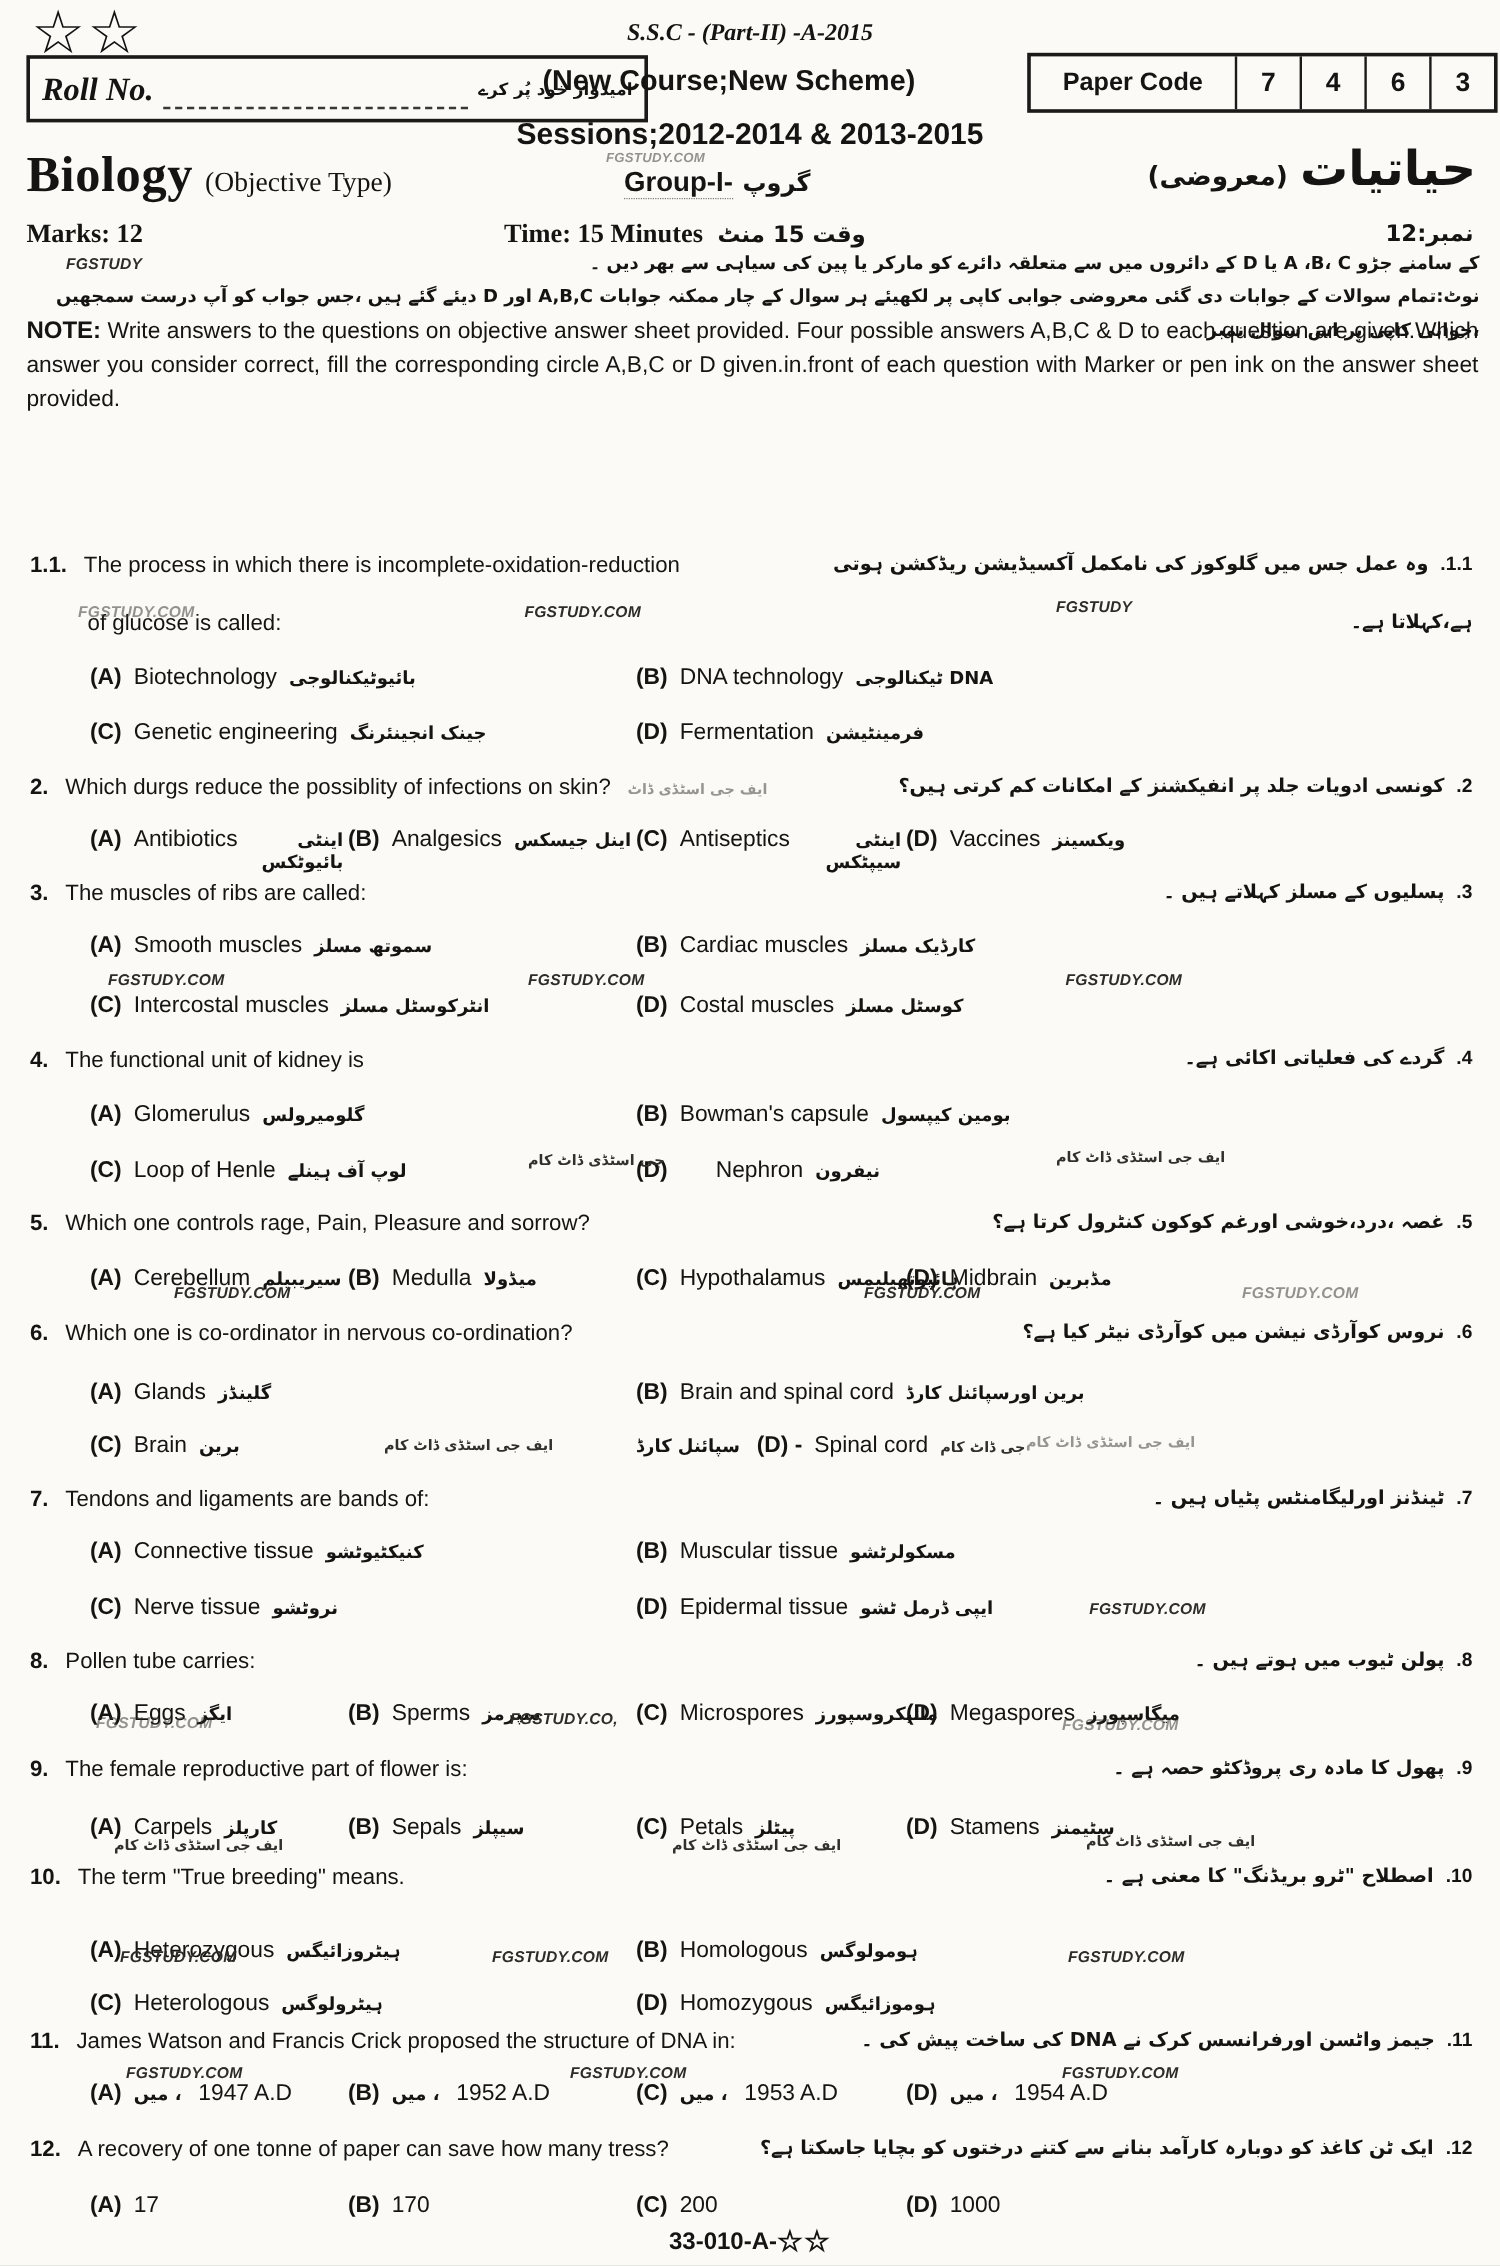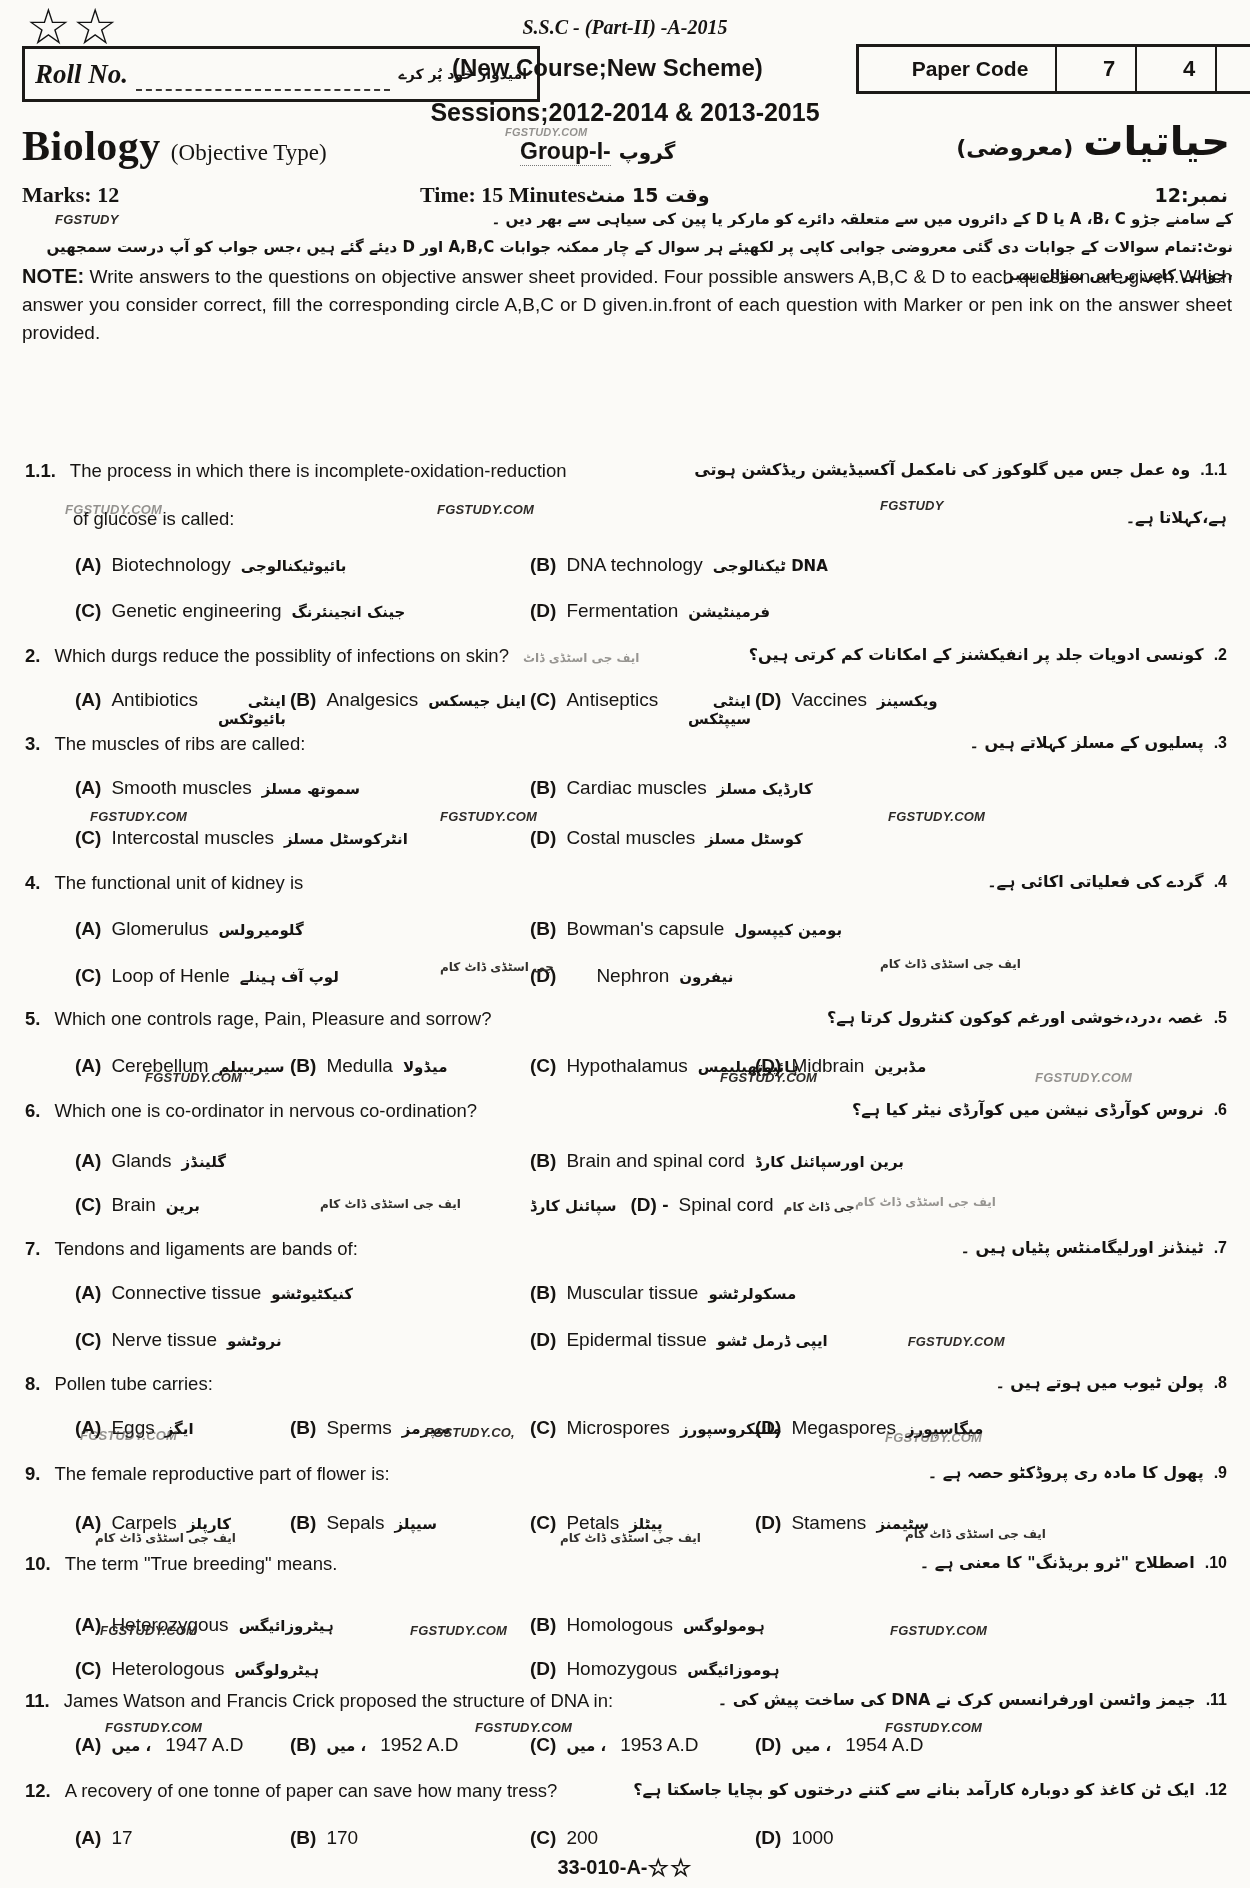--- a/index.html
+++ b/index.html
@@ -17,35 +17,35 @@
   .stars{font-size:50px;letter-spacing:2px;line-height:1;color:#111;}
   .ssc{left:0;right:0;top:16px;text-align:center;font-size:20px;font-style:italic;font-weight:700;}
   .rollbox{left:22px;top:46px;width:518px;height:56px;border:3px solid #1c1a18;
            display:flex;align-items:center;padding:0 10px;box-sizing:border-box;gap:8px;}
   .roll-label{font-size:27px;font-weight:700;font-style:italic;}
   .roll-dash{flex:1;border-bottom:2px dashed #3a3734;height:62%;}
   .roll-ur{font-size:14px;}
   .course{left:452px;top:54px;font-size:24px;font-weight:700;}
   .pcode{left:856px;top:44px;display:flex;border:3px solid #1c1a18;background:#fbfaf7;}
   .pcode .cell{border-left:2.5px solid #1c1a18;height:44px;display:flex;align-items:center;justify-content:center;
-               font-weight:700;padding-left:26px;}
+               font-weight:700;}
   .pcode .cell:first-child{border-left:none;width:170px;font-size:21px;}
   .pcode .digit{width:52px;font-size:22px;}
   .sessions{left:0;right:0;top:98px;text-align:center;font-size:25px;font-weight:700;}
   .subjrow-left{left:22px;top:122px;display:flex;align-items:baseline;gap:10px;}
   .subj{font-size:42px;font-weight:700;letter-spacing:.5px;}
   .subjtype{font-size:23px;}
   .grouprow{left:520px;top:138px;display:flex;align-items:baseline;gap:8px;}
   .group{font-size:23px;font-weight:700;border-bottom:1px dotted #777;}
   .group-ur{font-size:20px;}
   .subj-ur{right:20px;top:118px;display:flex;direction:rtl;align-items:baseline;gap:10px;}
   .subj-ur .big{font-size:40px;}
   .subj-ur .small{font-size:22px;}
   .marks{left:22px;top:182px;font-size:22px;font-weight:700;}
-  .timec{left:420px;top:182px;display:flex;align-items:baseline;}
+  .timec{left:420px;top:182px;display:flex;align-items:baseline;gap:12px;}
   .time-en{font-size:22px;font-weight:700;}
   .time-ur{font-size:19px;}
   .numur{right:22px;top:184px;font-size:19px;}
   .urdunote{left:25px;top:206px;width:1208px;text-align:right;font-size:15px;line-height:1.85;}
   .note-en{left:22px;top:262px;width:1210px;font-size:19px;line-height:1.45;text-align:justify;}
   .note-en b{font-size:20px;}
 
   
   .q{position:absolute;left:25px;width:1202px;}
   .qhead{display:flex;justify-content:space-between;align-items:flex-start;}

